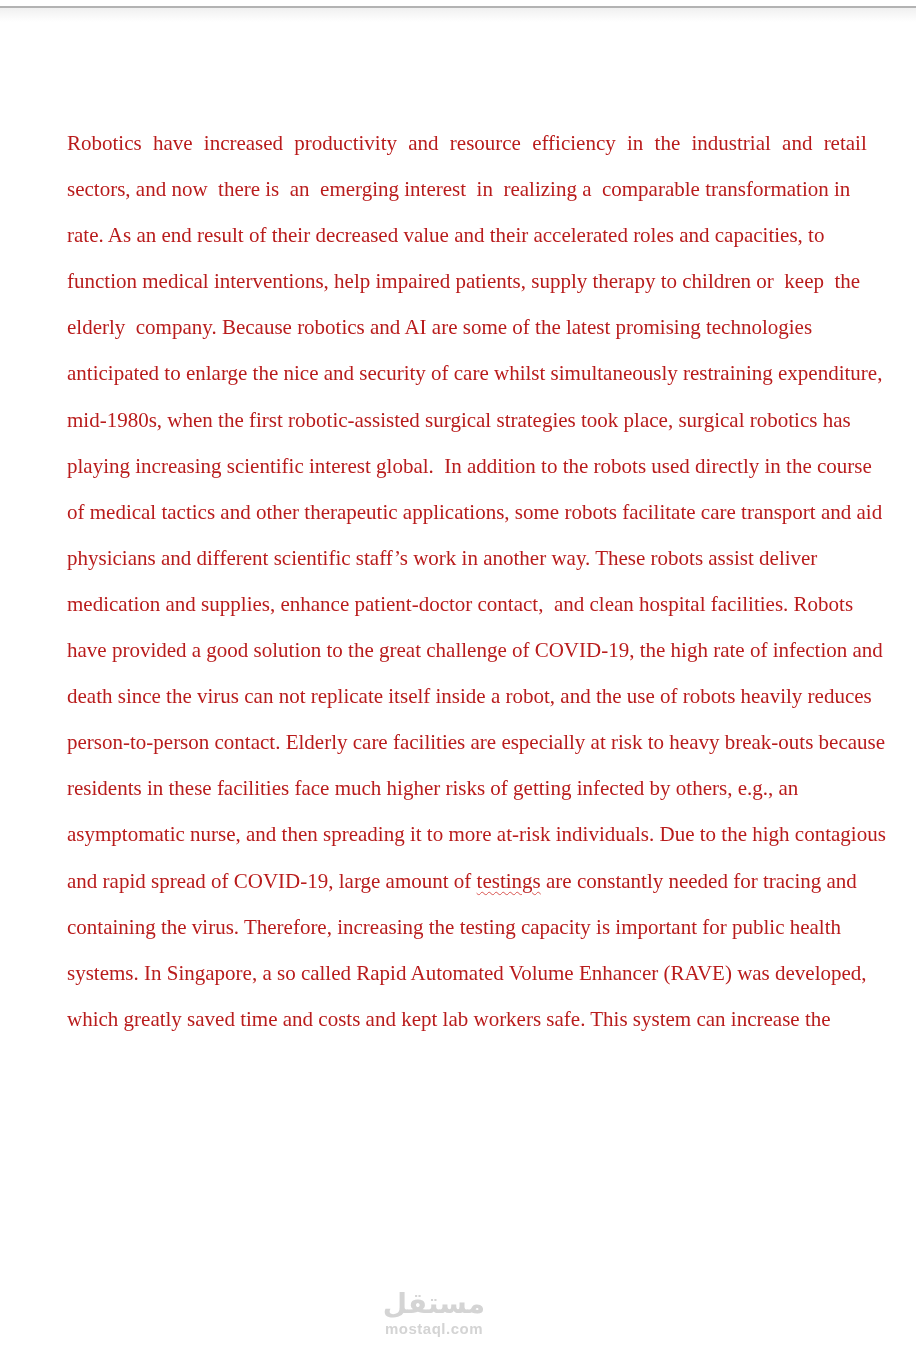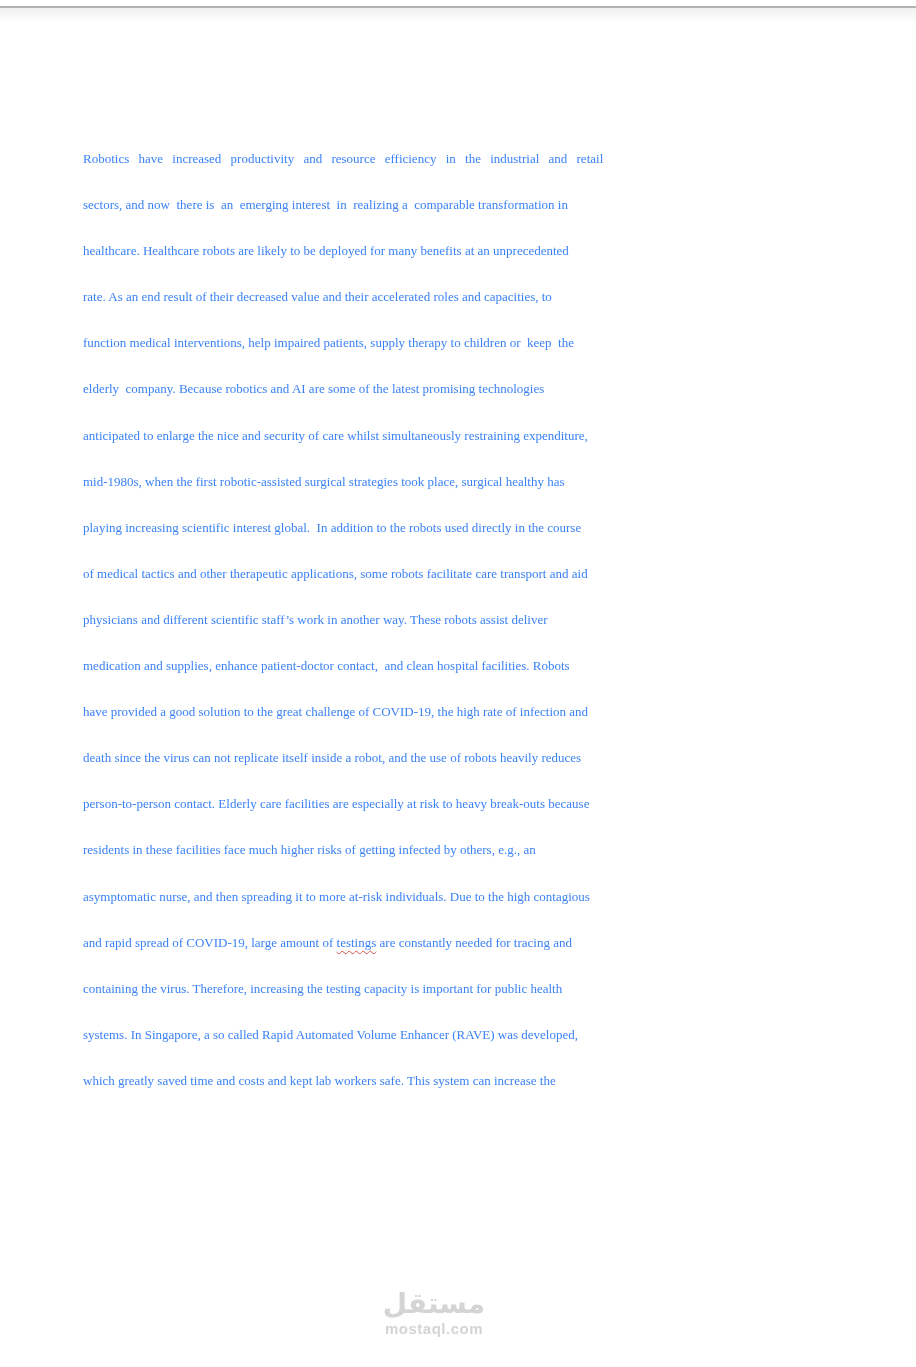--- a/index.html
+++ b/index.html
@@ -35,23 +35,23 @@
       left: 0;
       top: 0;
       width: 916px;
       height: 1367px;
     }
     .body-text {
       position: absolute;
       left: 67px;
       top: 128px;
       width: 820px;
-      margin: 16px;
-      color: #3b82f6;
-      font-size: 13px;
+      margin: 0;
+      color: #b91c1c;
+      font-size: 21px;
     }
     .line {
       display: block;
       height: 46.1px;
       line-height: 30px;
       white-space: pre;
     }
     .line.justify-wide {
       word-spacing: 6px;
     }
@@ -87,26 +87,25 @@
 </head>
 <body>
 
 <div class="page">
   <div class="top-rule"></div>
   <div class="top-shadow"></div>
 
   <div class="body-text">
     <span class="line justify-wide">Robotics have increased productivity and resource efficiency in the industrial and retail</span>
     <span class="line">sectors, and now  there is  an  emerging interest  in  realizing a  comparable transformation in</span>
-    <span class="line">healthcare. Healthcare robots are likely to be deployed for many benefits at an unprecedented</span>
     <span class="line">rate. As an end result of their decreased value and their accelerated roles and capacities, to</span>
     <span class="line">function medical interventions, help impaired patients, supply therapy to children or  keep  the</span>
     <span class="line">elderly  company. Because robotics and AI are some of the latest promising technologies</span>
     <span class="line">anticipated to enlarge the nice and security of care whilst simultaneously restraining expenditure,</span>
-    <span class="line">mid-1980s, when the first robotic-assisted surgical strategies took place, surgical healthy has</span>
+    <span class="line">mid-1980s, when the first robotic-assisted surgical strategies took place, surgical robotics has</span>
     <span class="line">playing increasing scientific interest global.  In addition to the robots used directly in the course</span>
     <span class="line">of medical tactics and other therapeutic applications, some robots facilitate care transport and aid</span>
     <span class="line">physicians and different scientific staff’s work in another way. These robots assist deliver</span>
     <span class="line">medication and supplies, enhance patient-doctor contact,  and clean hospital facilities. Robots</span>
     <span class="line">have provided a good solution to the great challenge of COVID-19, the high rate of infection and</span>
     <span class="line">death since the virus can not replicate itself inside a robot, and the use of robots heavily reduces</span>
     <span class="line">person-to-person contact. Elderly care facilities are especially at risk to heavy break-outs because</span>
     <span class="line">residents in these facilities face much higher risks of getting infected by others, e.g., an</span>
     <span class="line">asymptomatic nurse, and then spreading it to more at-risk individuals. Due to the high contagious</span>
     <span class="line"><span>and rapid spread of COVID-19, large amount of </span><span class="spell-error">testings</span><span> are constantly needed for tracing and</span></span>

